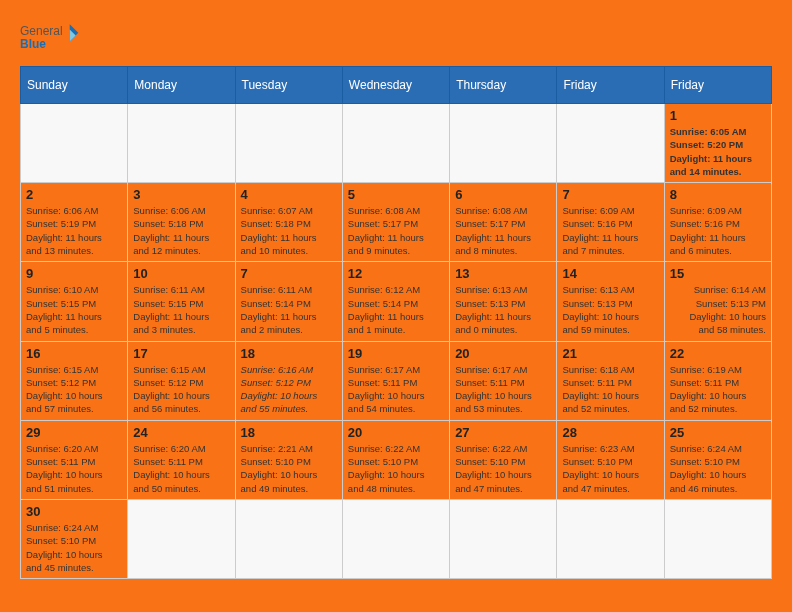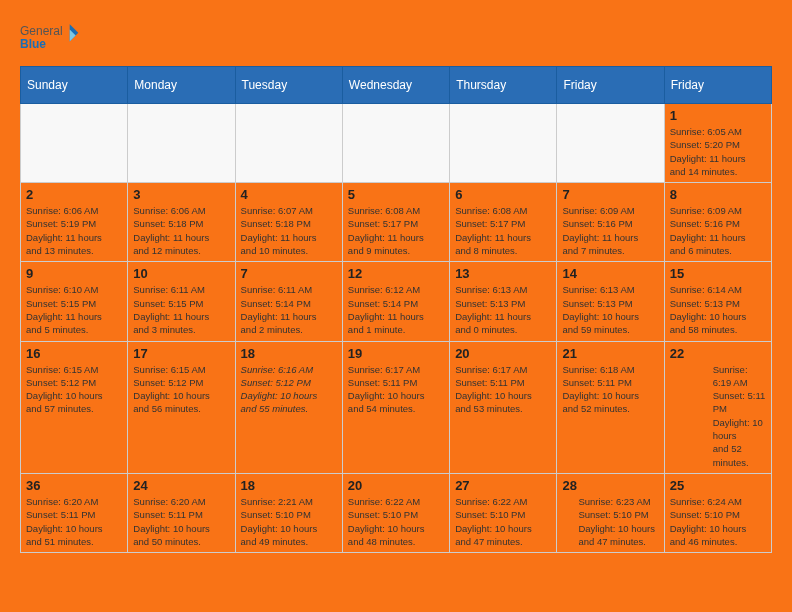--- a/index.html
+++ b/index.html
@@ -116,21 +116,21 @@
     <tbody id="calendar-body">
     <tr>
           <td class="empty"></td>
           <td class="empty"></td>
           <td class="empty"></td>
           <td class="empty"></td>
           <td class="empty"></td>
           <td class="empty"></td>
           <td>
             <div class="day-number">1</div>
-            <div class="day-info" style="white-space: pre-line;">Sunrise: 6:05 AM
+            <div class="day-info" style="white-space: pre-line; font-weight: bold;">Sunrise: 6:05 AM
 Sunset: 5:20 PM
 Daylight: 11 hours
 and 14 minutes.</div>
           </td>
         </tr>
         <tr>
           <td>
             <div class="day-number">2</div>
             <div class="day-info" style="white-space: pre-line;">Sunrise: 6:06 AM
 Sunset: 5:19 PM
@@ -218,21 +218,21 @@
           </td>
           <td>
             <div class="day-number">14</div>
             <div class="day-info" style="white-space: pre-line;">Sunrise: 6:13 AM
 Sunset: 5:13 PM
 Daylight: 10 hours
 and 59 minutes.</div>
           </td>
           <td>
             <div class="day-number">15</div>
-            <div class="day-info" style="white-space: pre-line;">Sunrise: 6:14 AM
+            <div class="day-info" style="white-space: pre-line; text-align: right;">Sunrise: 6:14 AM
 Sunset: 5:13 PM
 Daylight: 10 hours
 and 58 minutes.</div>
           </td>
         </tr>
         <tr>
           <td>
             <div class="day-number">16</div>
             <div class="day-info" style="white-space: pre-line;">Sunrise: 6:15 AM
 Sunset: 5:12 PM
@@ -269,29 +269,29 @@
           </td>
           <td>
             <div class="day-number">21</div>
             <div class="day-info" style="white-space: pre-line;">Sunrise: 6:18 AM
 Sunset: 5:11 PM
 Daylight: 10 hours
 and 52 minutes.</div>
           </td>
           <td>
             <div class="day-number">22</div>
-            <div class="day-info" style="white-space: pre-line; margin-left: 43px;">Sunrise: 6:19 AM
+            <div class="day-info" style="white-space: pre-line;">Sunrise: 6:19 AM
 Sunset: 5:11 PM
 Daylight: 10 hours
 and 52 minutes.</div>
           </td>
         </tr>
         <tr>
           <td>
-            <div class="day-number">36</div>
+            <div class="day-number">29</div>
             <div class="day-info" style="white-space: pre-line;">Sunrise: 6:20 AM
 Sunset: 5:11 PM
 Daylight: 10 hours
 and 51 minutes.</div>
           </td>
           <td>
             <div class="day-number">24</div>
             <div class="day-info" style="white-space: pre-line;">Sunrise: 6:20 AM
 Sunset: 5:11 PM
 Daylight: 10 hours
@@ -313,28 +313,43 @@
           </td>
           <td>
             <div class="day-number">27</div>
             <div class="day-info" style="white-space: pre-line;">Sunrise: 6:22 AM
 Sunset: 5:10 PM
 Daylight: 10 hours
 and 47 minutes.</div>
           </td>
           <td>
             <div class="day-number">28</div>
-            <div class="day-info" style="white-space: pre-line; margin-left: 16px;">Sunrise: 6:23 AM
+            <div class="day-info" style="white-space: pre-line;">Sunrise: 6:23 AM
 Sunset: 5:10 PM
 Daylight: 10 hours
 and 47 minutes.</div>
           </td>
           <td>
             <div class="day-number">25</div>
             <div class="day-info" style="white-space: pre-line;">Sunrise: 6:24 AM
 Sunset: 5:10 PM
 Daylight: 10 hours
 and 46 minutes.</div>
           </td>
+        </tr>
+        <tr class="last-row">
+          <td>
+            <div class="day-number">30</div>
+            <div class="day-info" style="white-space: pre-line;">Sunrise: 6:24 AM
+Sunset: 5:10 PM
+Daylight: 10 hours
+and 45 minutes.</div>
+          </td>
+          <td class="empty"></td>
+          <td class="empty"></td>
+          <td class="empty"></td>
+          <td class="empty"></td>
+          <td class="empty"></td>
+          <td class="empty"></td>
         </tr>
       </tbody>
   </table>
 </div>
 
 </body></html>

